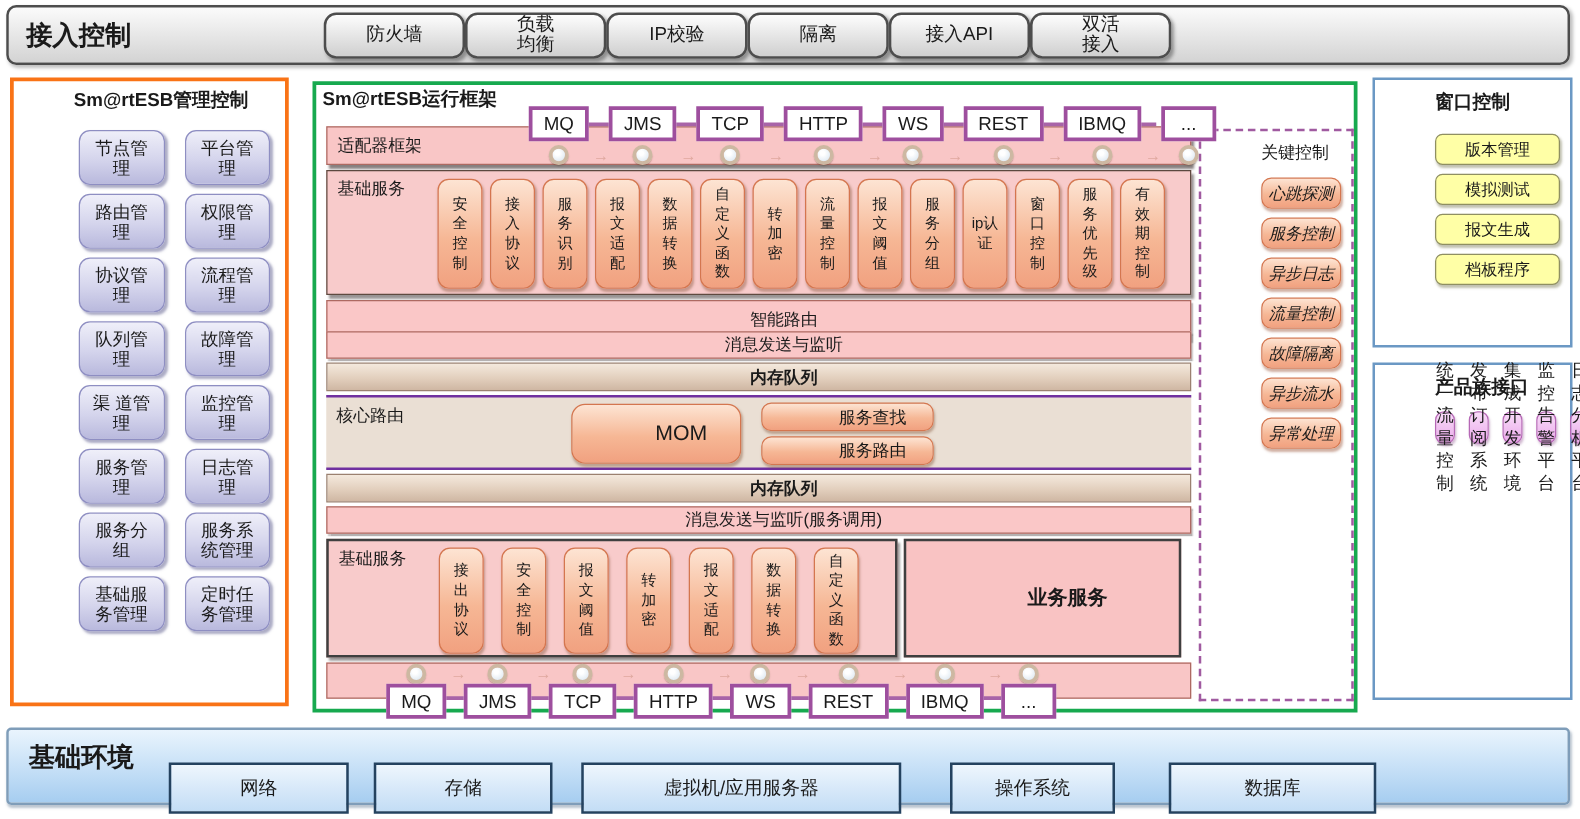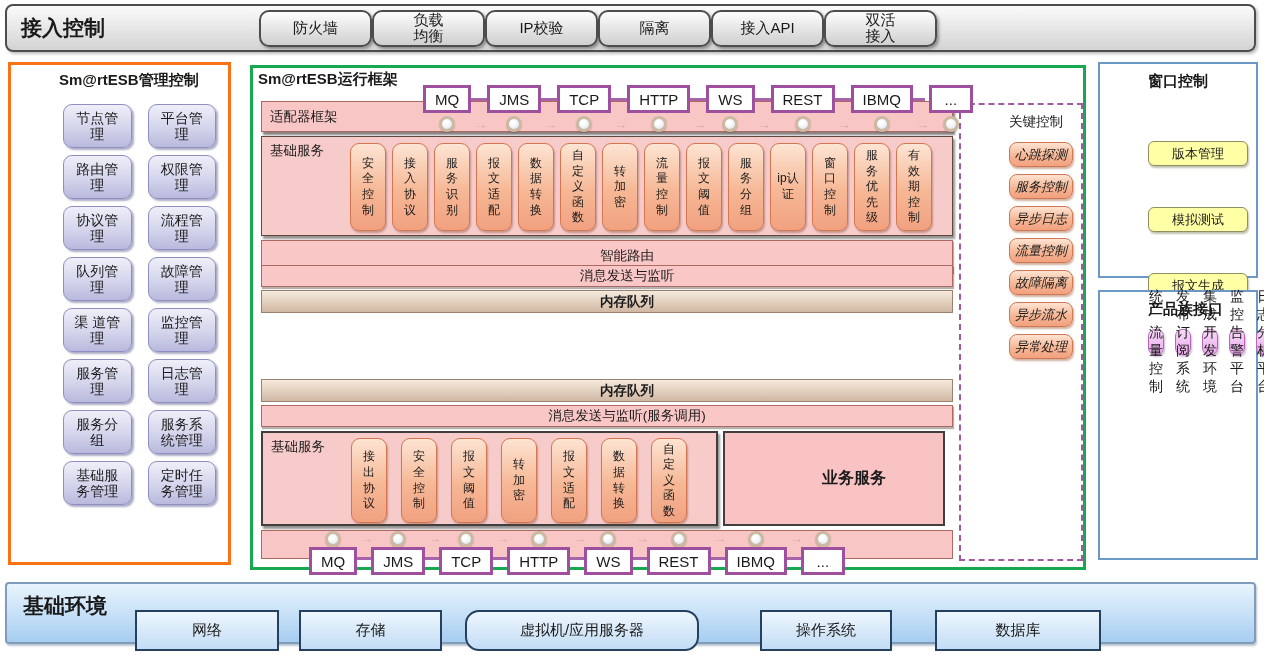--- a/index.html
+++ b/index.html
@@ -104,39 +104,39 @@
     display:flex; align-items:center; justify-content:center; font-size:13px;font-style:italic; }
 
   
   .side-panel { background:#fff; border:2px solid #6b98c4; }
   .tools { left:1098px; top:62px; width:160px; height:216px; }
   .product { left:1098px; top:290px; width:160px; height:270px; }
   .side-title { padding:8px 0 0 8px; font-size:15px; font-weight:bold; }
   .tool-btns { margin:16px 8px 0 8px; display:flex; flex-direction:column; gap:7px; }
   .tool-btn { height:25px; background:#ffffa6; border:1px solid #8f8f62; border-radius:6px;
     box-shadow:1px 2px 2px rgba(100,100,60,.4);
-    display:flex; align-items:center; justify-content:center; font-size:13px;margin-top:34px; }
+    display:flex; align-items:center; justify-content:center; font-size:13px; }
   .prod-btns { margin:10px 8px 0 8px; display:flex; flex-direction:row; gap:11px; }
   .prod-btn { height:26px; border:1px solid #b668b6; border-radius:7px;
     background:linear-gradient(180deg,#f8dcf8 0%,#f0c0f0 55%,#eaaaea 100%);
     box-shadow:1px 2px 2px rgba(140,80,140,.4);
     display:flex; align-items:center; justify-content:center; font-size:14px; }
 
   
   .basebar { left:5px; top:582px; width:1251px; height:62px; border:2px solid #7f9db9; border-radius:4px;
     background:linear-gradient(180deg,#e9f4fd 0%,#c8e1f7 50%,#a6cdf0 100%);
     box-shadow:1px 2px 2px rgba(60,90,120,.35); }
   .basebar-title { position:absolute; left:16px; top:8px; font-size:21px; font-weight:bold; }
   .base-btns { position:absolute; left:0; top:14px; width:100%; height:41px; }
   .base-btn { position:absolute; top:12px; height:41px; border:2px solid #24425f;
     background:linear-gradient(180deg,#eef6fd 0%,#d8e9f9 50%,#c3ddf5 100%);
     display:flex; align-items:center; justify-content:center; font-size:15px; }
   .base-btn:nth-child(1) { left:128px; width:144px; }
   .base-btn:nth-child(2) { left:292px; width:143px; }
-  .base-btn:nth-child(3) { left:458px; width:234px;border-radius:14px; }
+  .base-btn:nth-child(3) { left:458px; width:256px; }
   .base-btn:nth-child(4) { left:753px; width:132px; }
   .base-btn:nth-child(5) { left:928px; width:166px; }
 </style>
 </head>
 <body>
 
 <div class="abs topbar">
   <span class="topbar-title">接入控制</span>
   <div class="topbar-btns">
 
@@ -252,20 +252,26 @@
         <div class="pill">窗口控制</div>
         <div class="pill">服务优先级</div>
         <div class="pill">有效期控制</div>
       </div>
   </div>
 
   <div class="abs band pink smart">智能路由</div>
   <div class="abs band pink listen1">消息发送与监听</div>
   <div class="abs band tan mem1">内存队列</div>
 
+  <div class="abs core">
+    <span class="core-label">核心路由</span>
+    <div class="abs salmon-btn mom">MOM</div>
+    <div class="abs salmon-btn core-btn1">服务查找</div>
+    <div class="abs salmon-btn core-btn2">服务路由</div>
+  </div>
 
   <div class="abs band tan mem2">内存队列</div>
   <div class="abs band pink listen2">消息发送与监听(服务调用)</div>
 
   <div class="abs svc-box bottom">
     <span class="svc-label">基础服务</span>
     <div class="pills bottom">
 
     <div class="pill">接出协议</div>
         <div class="pill">安全控制</div>

